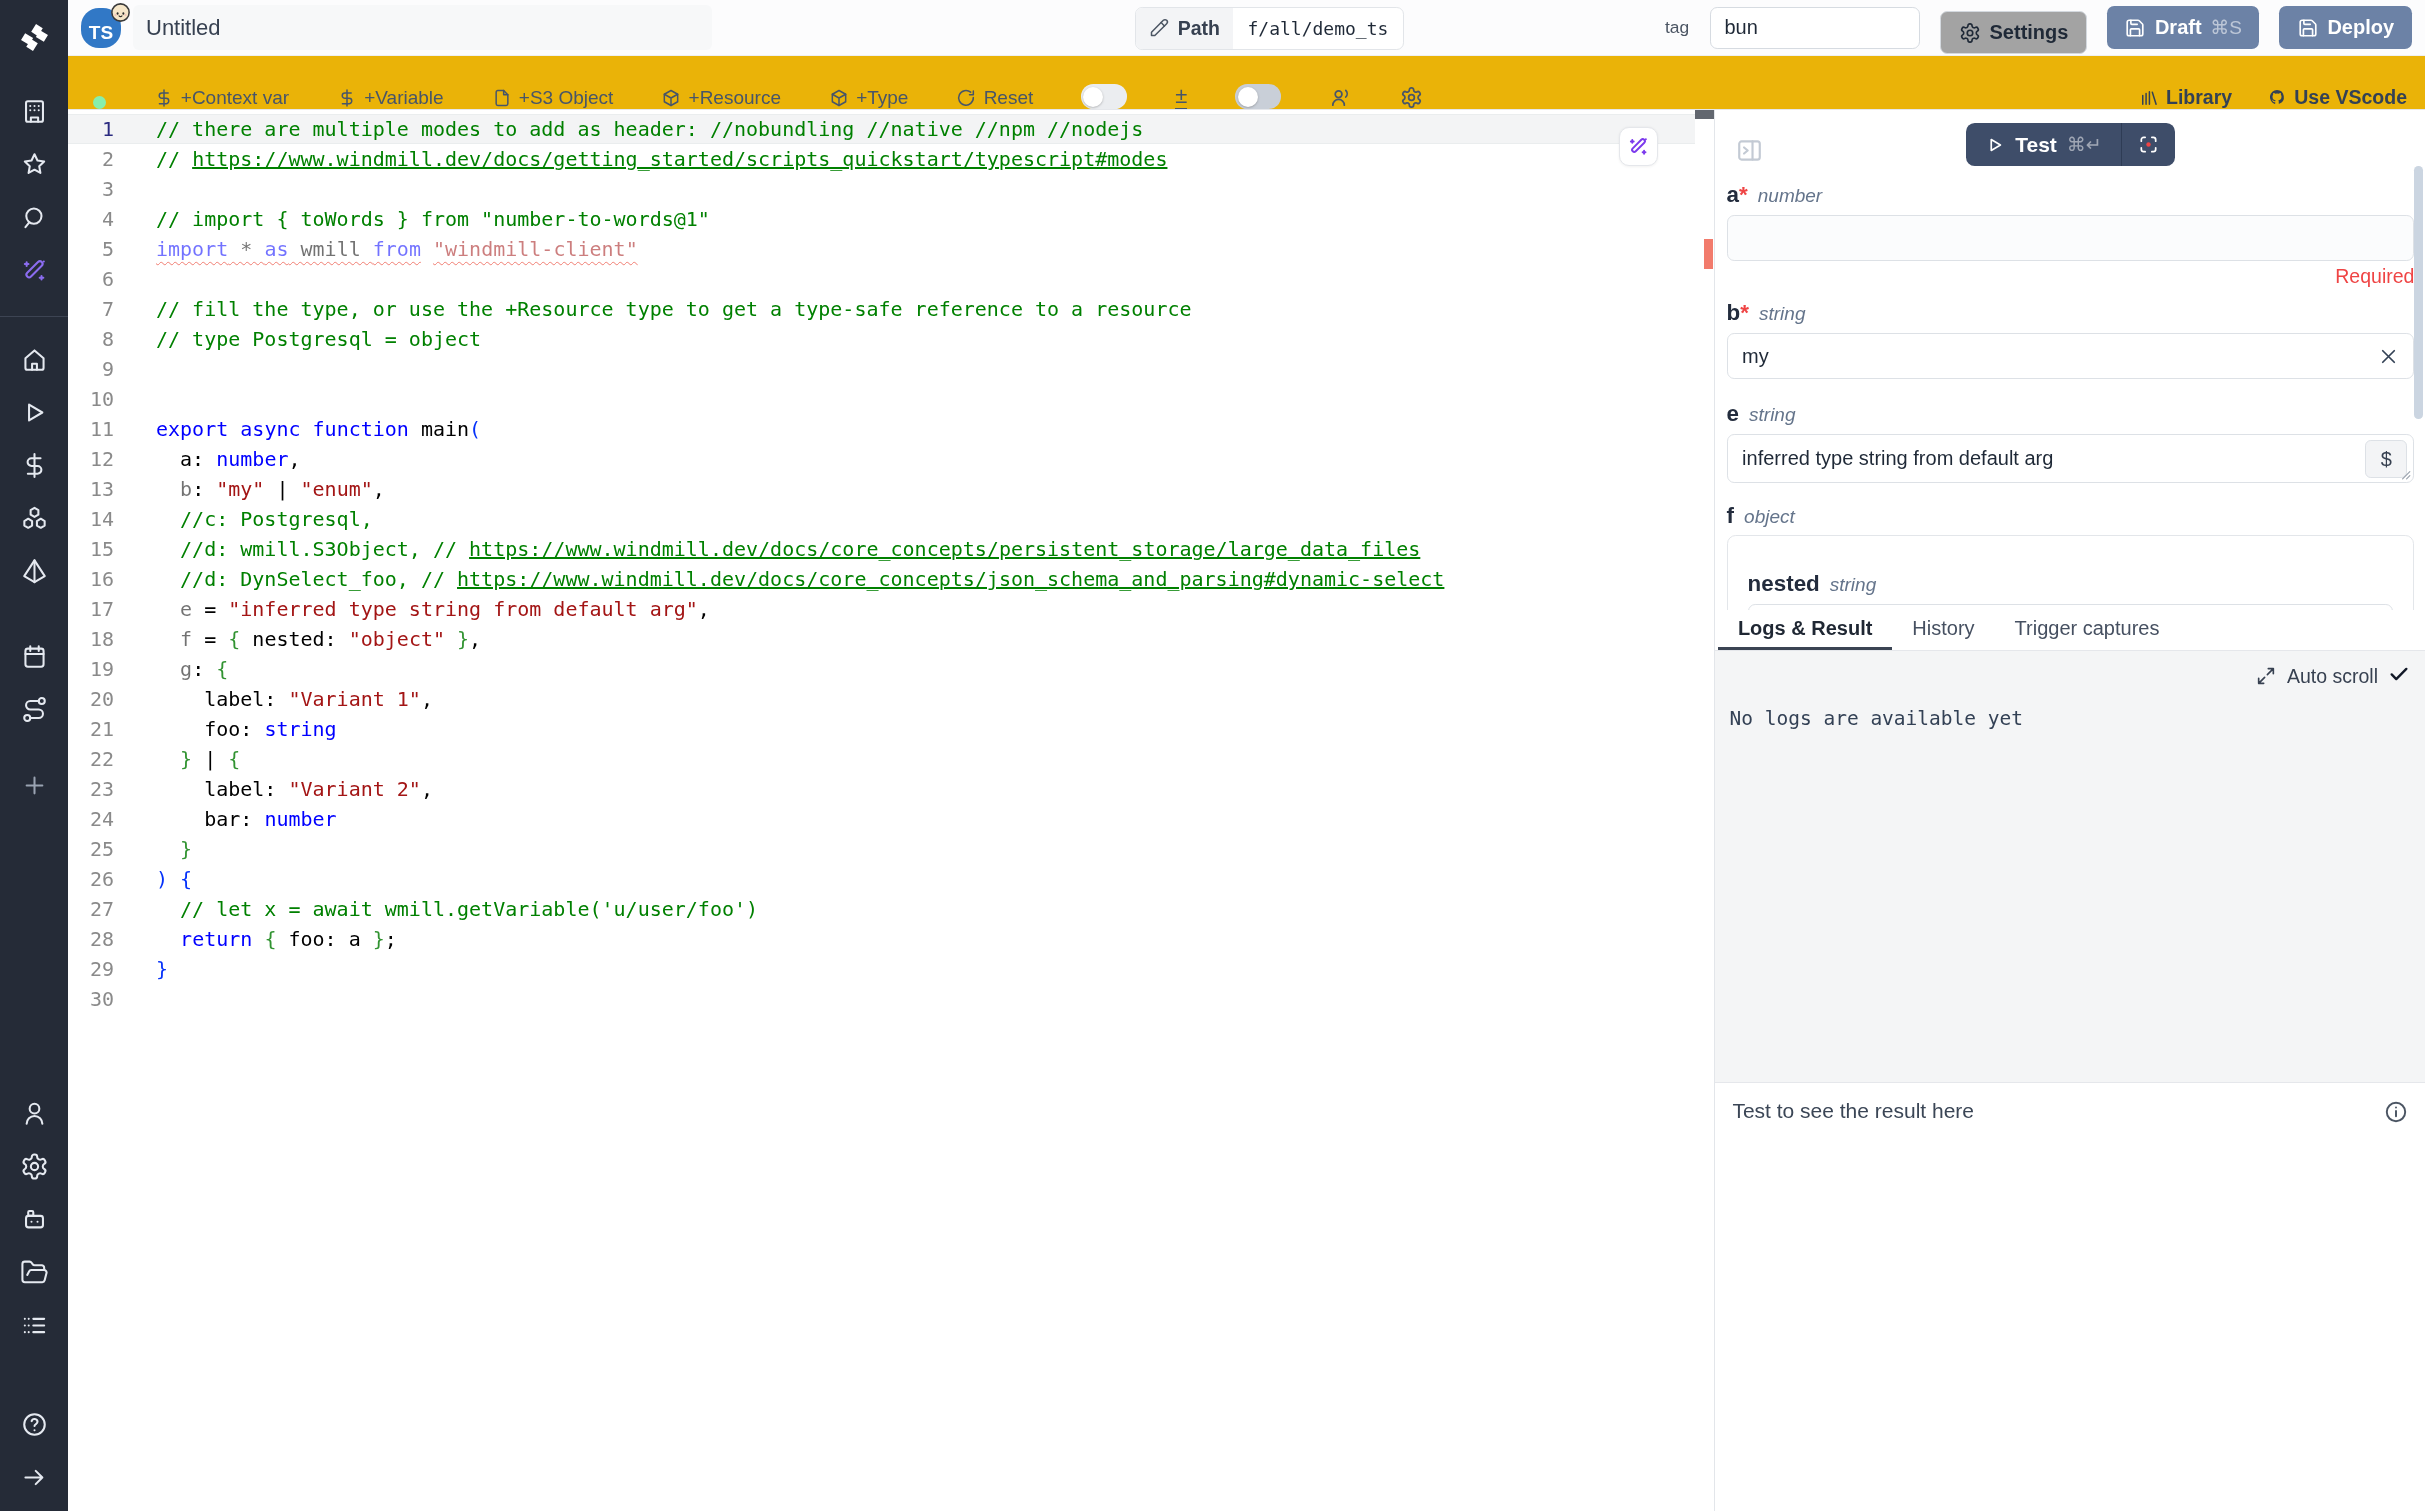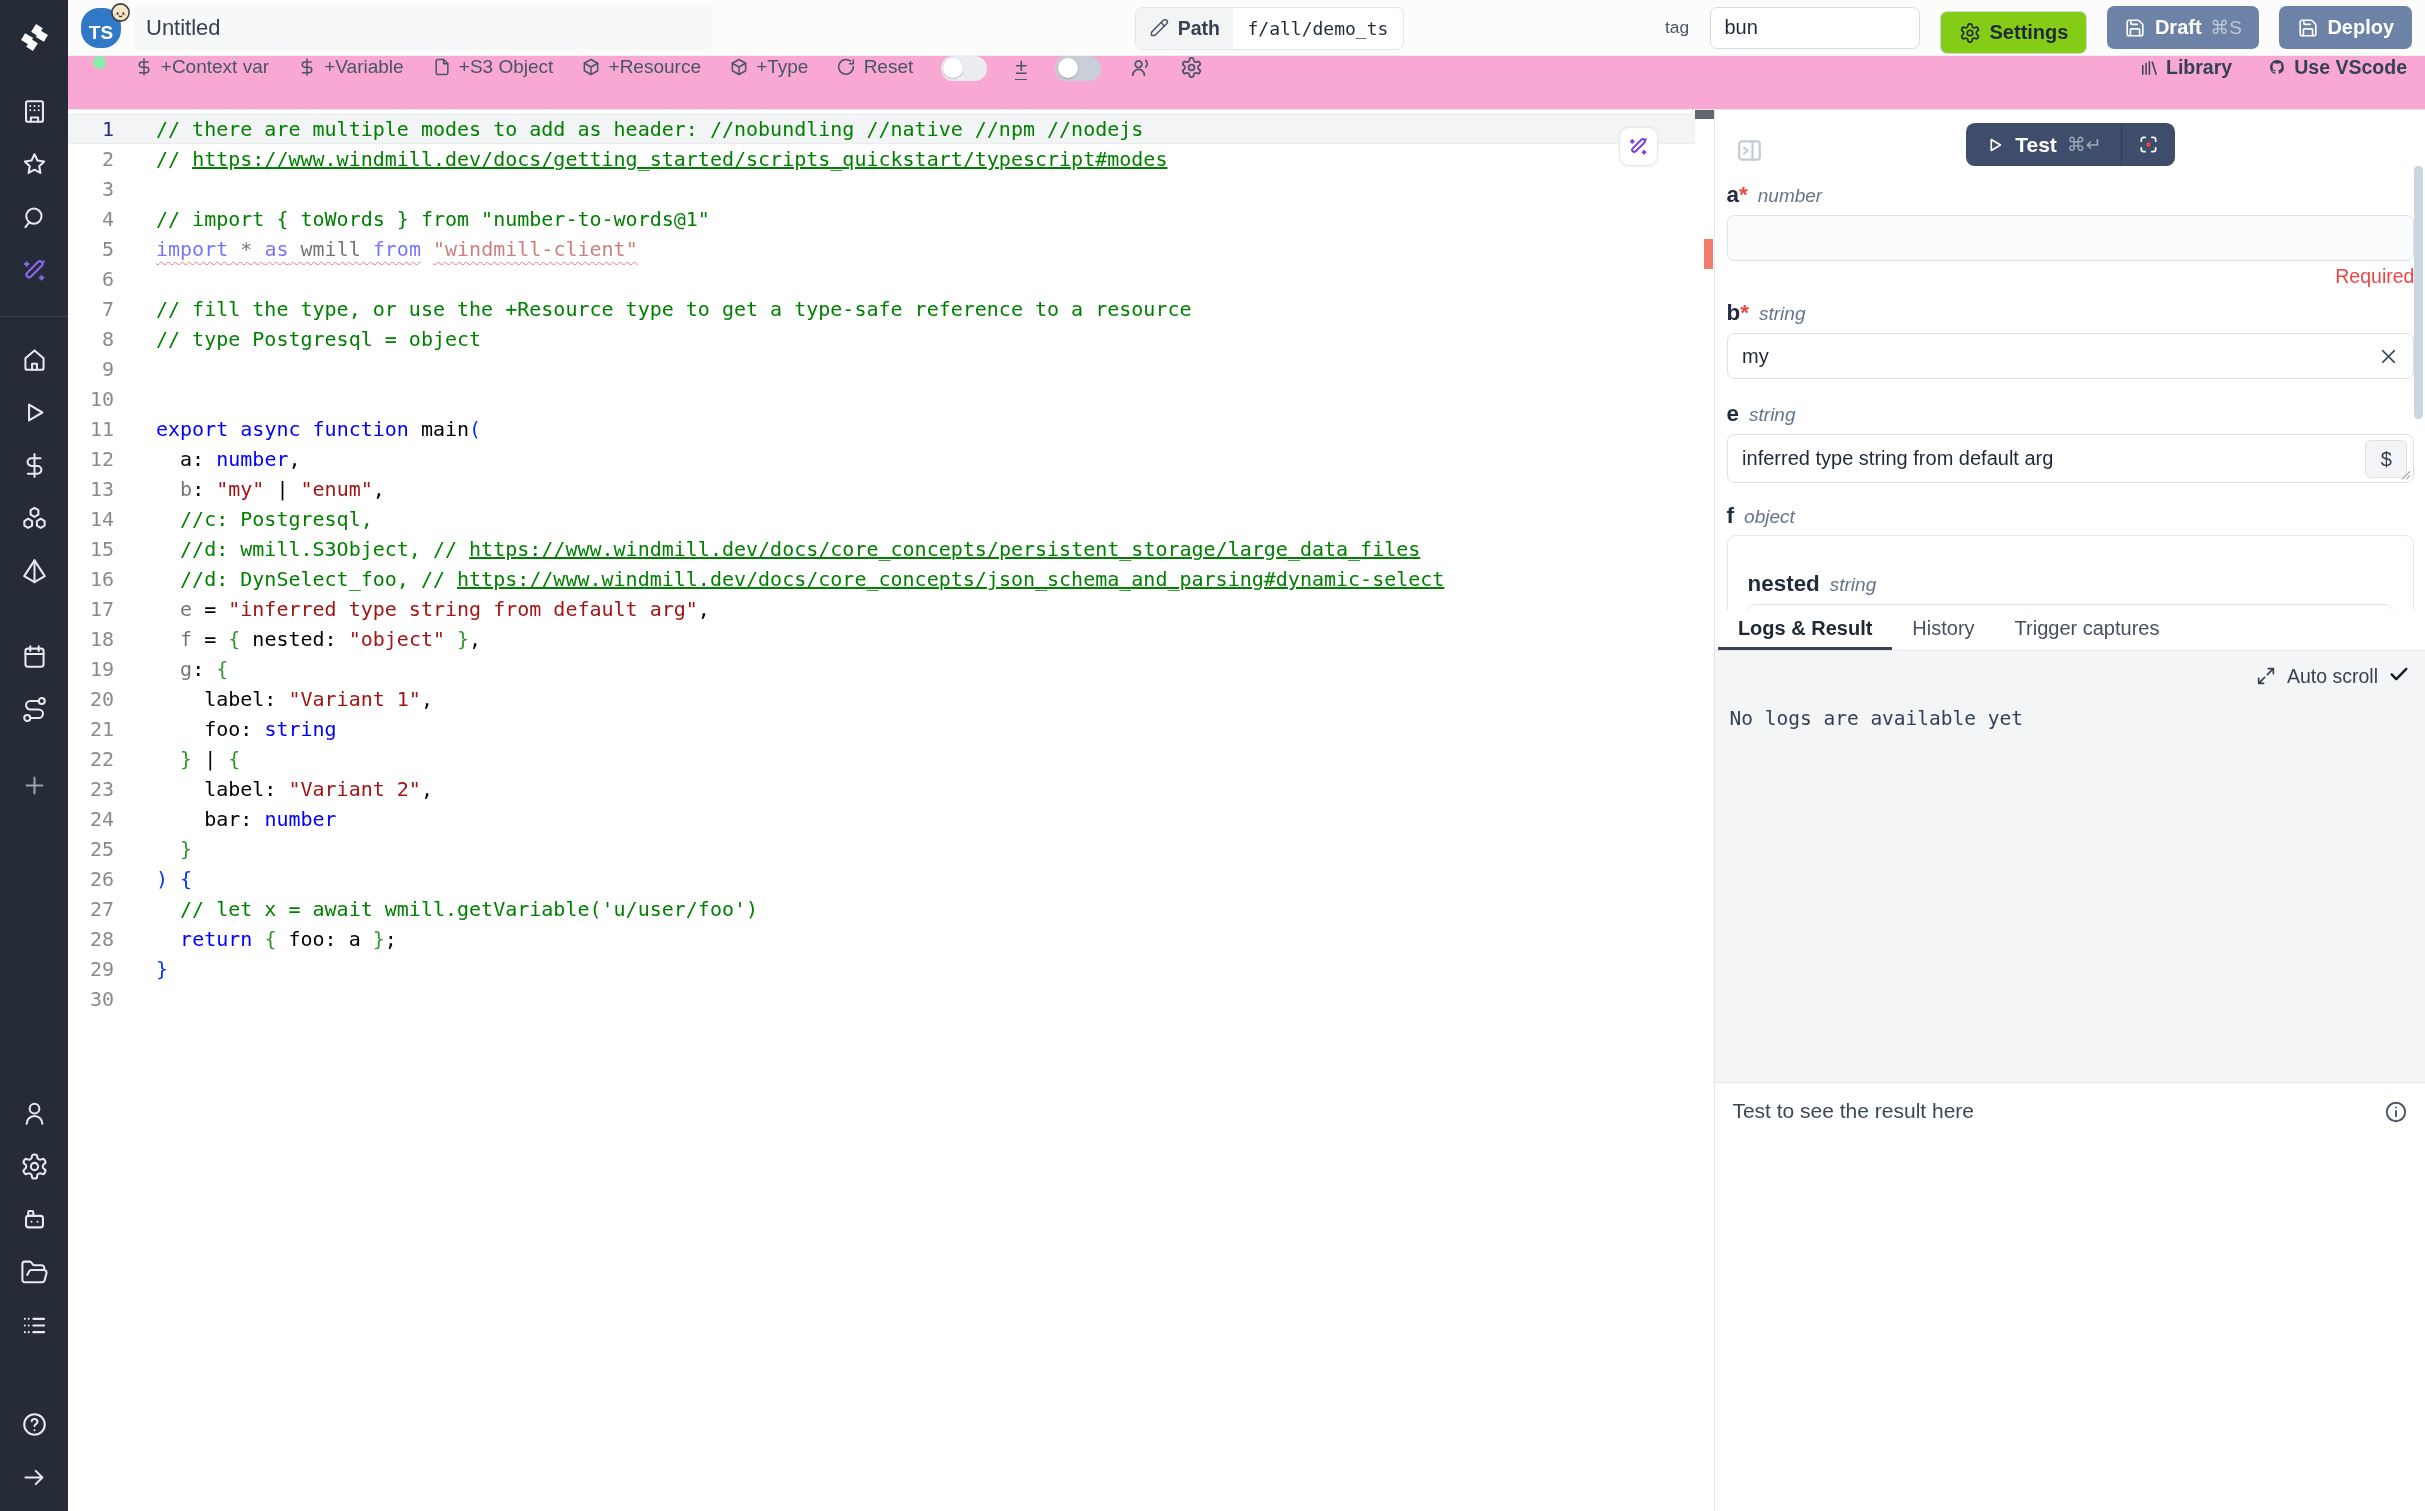--- a/index.html
+++ b/index.html
@@ -45,26 +45,26 @@
   .path-value { font-family:"DejaVu Sans Mono", monospace; font-size:18px; color:#1f2937;
     padding:0 14.5px; }
   .topbar-right { margin-left:auto; display:flex; align-items:center; gap:20px; }
   .tag-label { font-size:17.4px; color:#4b5563; margin-right:1.4px; }
   .tag-input { width:210px; height:42px; border:0.7px solid #d6dbe1; border-radius:7.2px;
     font-size:20px; color:#1f2937; padding:0 13px; outline:none; background:#fff;
     font-family:"Liberation Sans", sans-serif; }
   .btn { display:flex; align-items:center; gap:8.7px; height:43px; border-radius:7.2px;
     font-size:20px; font-weight:600; padding:0 17.4px; cursor:pointer; border:none; }
   .btn svg { width:22px; height:22px; }
-  .btn-settings { background:#84cc16; border:0.7px solid #d4d9df; color:#1f2937;margin-top:10px; }
+  .btn-settings { background:#a3a3a3; border:0.7px solid #d4d9df; color:#1f2937;margin-top:10px; }
   .btn-blue { background:#6c82a6; color:#fff; }
   .kbd { font-weight:500; color:rgba(255,255,255,.55); font-size:19px; }
 
-  .toolbar { height:54px; display:flex; align-items:flex-start; padding:0 19px 0 24.6px; gap:28px;
-    border-bottom:0.7px solid #e5e7eb; background:#f9a8d4; }
+  .toolbar { height:54px; display:flex; align-items:flex-end; padding:0 19px 0 24.6px; gap:48px;
+    border-bottom:0.7px solid #e5e7eb; background:#eab308; }
   .status-dot { width:13px; height:13px; border-radius:50%; background:#86efac; flex-shrink:0; }
   .tb-btn { display:flex; align-items:center; gap:7.2px; font-size:19px; color:#475569;
     font-weight:500; cursor:pointer; white-space:nowrap; }
   .tb-btn svg { width:20px; height:20px; }
   .toggle { width:46px; height:24.6px; border-radius:12.3px; background:#ebedf0; position:relative;
     cursor:pointer; flex-shrink:0; }
   .toggle.darker { background:#c9cfd8; }
   .toggle .knob { position:absolute; left:2.2px; top:2.2px; width:20px; height:20px; border-radius:50%;
     background:#fff; box-shadow:0 0.7px 2.2px rgba(0,0,0,.25); }
   .pm { font-size:22px; color:#475569; border-bottom:1.4px solid #475569; line-height:1;

